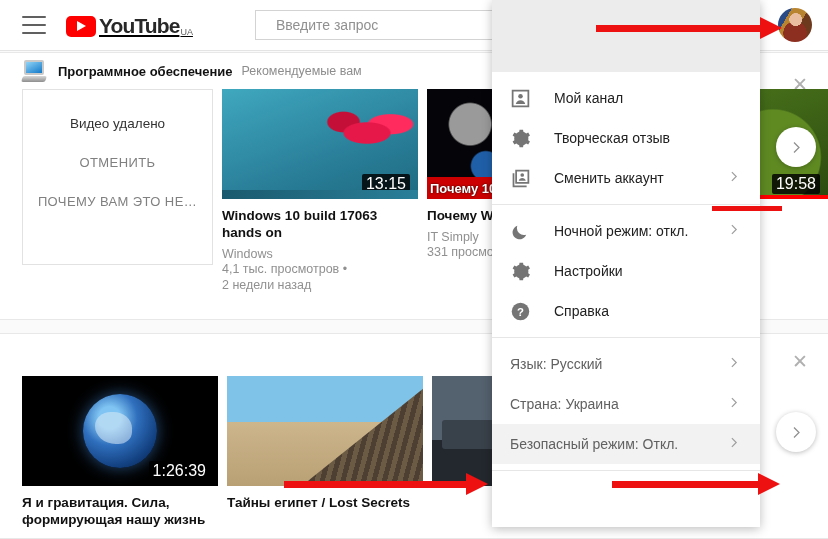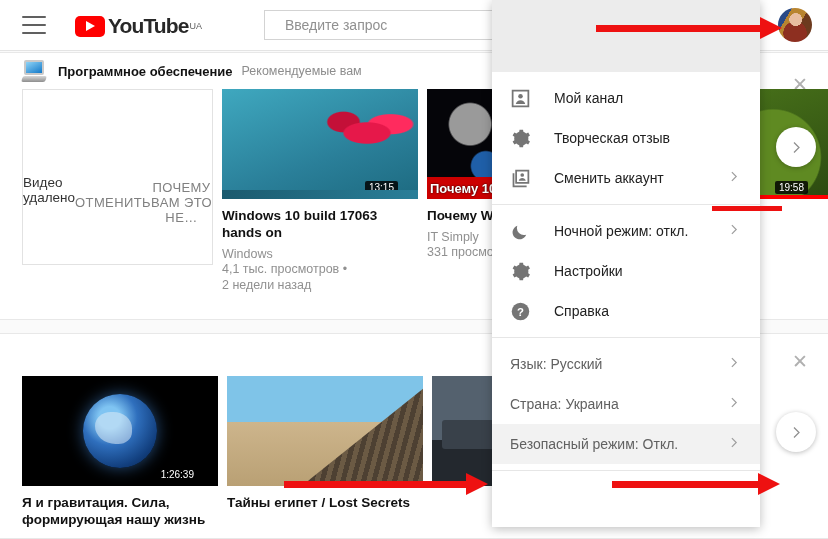--- a/index.html
+++ b/index.html
@@ -14,21 +14,21 @@
   
   .topbar {
     position: absolute; top: 0; left: 0; width: 828px; height: 51px;
     background: #ffffff; border-bottom: 1px solid #e4e4e4;
     display: flex; align-items: center; z-index: 5;
   }
   .hamburger { width: 24px; height: 18px; margin-left: 22px; display: flex;
     flex-direction: column; justify-content: space-between; cursor: pointer; }
   .hamburger span { display: block; height: 2px; width: 24px; background: #606060; border-radius: 1px; }
 
-  .yt-logo { display: flex; align-items: center; margin-left: 29px; cursor: pointer; }
+  .yt-logo { display: flex; align-items: flex-end; margin-left: 20px; cursor: pointer; text-decoration: underline; }
   .yt-play { width: 30px; height: 21px; background: #ff0000; border-radius: 5px;
     position: relative; margin-top: 2px; }
   .yt-play::after { content: ""; position: absolute; left: 11px; top: 5.5px;
     border-left: 9px solid #fff; border-top: 5.5px solid transparent;
     border-bottom: 5.5px solid transparent; }
   .yt-word { font-size: 21px; font-weight: bold; color: #282828; letter-spacing: -0.9px;
     margin-left: 3px; line-height: 23px; }
   .yt-cc { font-size: 9px; color: #606060; margin-left: 1px; margin-top: 1px; }
 
   .searchbox {
@@ -63,31 +63,31 @@
   .shelf-title { font-size: 13px; font-weight: bold; color: #111; margin-left: 10px; }
   .shelf-sub { font-size: 12.5px; color: #8d8d8d; margin-left: 9px; }
   .shelf-x { position: absolute; right: 20px; font-size: 19px; color: #b0b0b0;
     cursor: pointer; line-height: 1; font-weight: 300; }
 
   .row { display: flex; padding: 0 0 0 22px; gap: 9px; position: relative; }
 
   .card { width: 196px; flex: none; }
   .thumb { width: 196px; height: 110px; position: relative; background: #222;
     overflow: hidden; cursor: pointer; }
-  .dur { position: absolute; right: 20px; bottom: 5px; background: rgba(0,0,0,0.82);
-    color: #fff; font-size: 10px; padding: 1px 4px; border-radius: 2px;
+  .dur { position: absolute; right: 8px; bottom: 5px; background: rgba(0,0,0,0.82);
+    color: #fff; font-size: 16px; padding: 1px 4px; border-radius: 2px;
     font-family: "Liberation Sans", sans-serif; }
   .progress { position: absolute; left: 0; bottom: 0; height: 4px; background: #ff0000; }
   .vtitle { font-size: 13.5px; font-weight: bold; color: #111; line-height: 17px;
     margin-top: 8px; cursor: pointer; }
   .vchan { font-size: 12.5px; color: #909090; margin-top: 6px; }
   .vmeta { font-size: 12.5px; color: #909090; line-height: 16px; }
 
   .dismissed { width: 196px; height: 176px; border: 1px solid #e2e2e2;
-    display: flex; flex-direction: row; align-items: center;
+    display: flex; flex-direction: column; align-items: center;
     justify-content: flex-start; padding-top: 26px; background: #fff; }
   .dismissed .t1 { font-size: 13.5px; color: #333; }
   .dismissed .t2 { font-size: 13px; color: #808080; margin-top: 24px;
     letter-spacing: .4px; cursor: pointer; }
   .dismissed .t3 { font-size: 13px; color: #808080; margin-top: 24px;
     letter-spacing: .4px; cursor: pointer; text-align: center; }
 
   .nav-next { position: absolute; width: 40px; height: 40px; border-radius: 50%;
     background: #fff; box-shadow: 0 1px 5px rgba(0,0,0,.26);
     display: flex; align-items: center; justify-content: center; cursor: pointer; }

